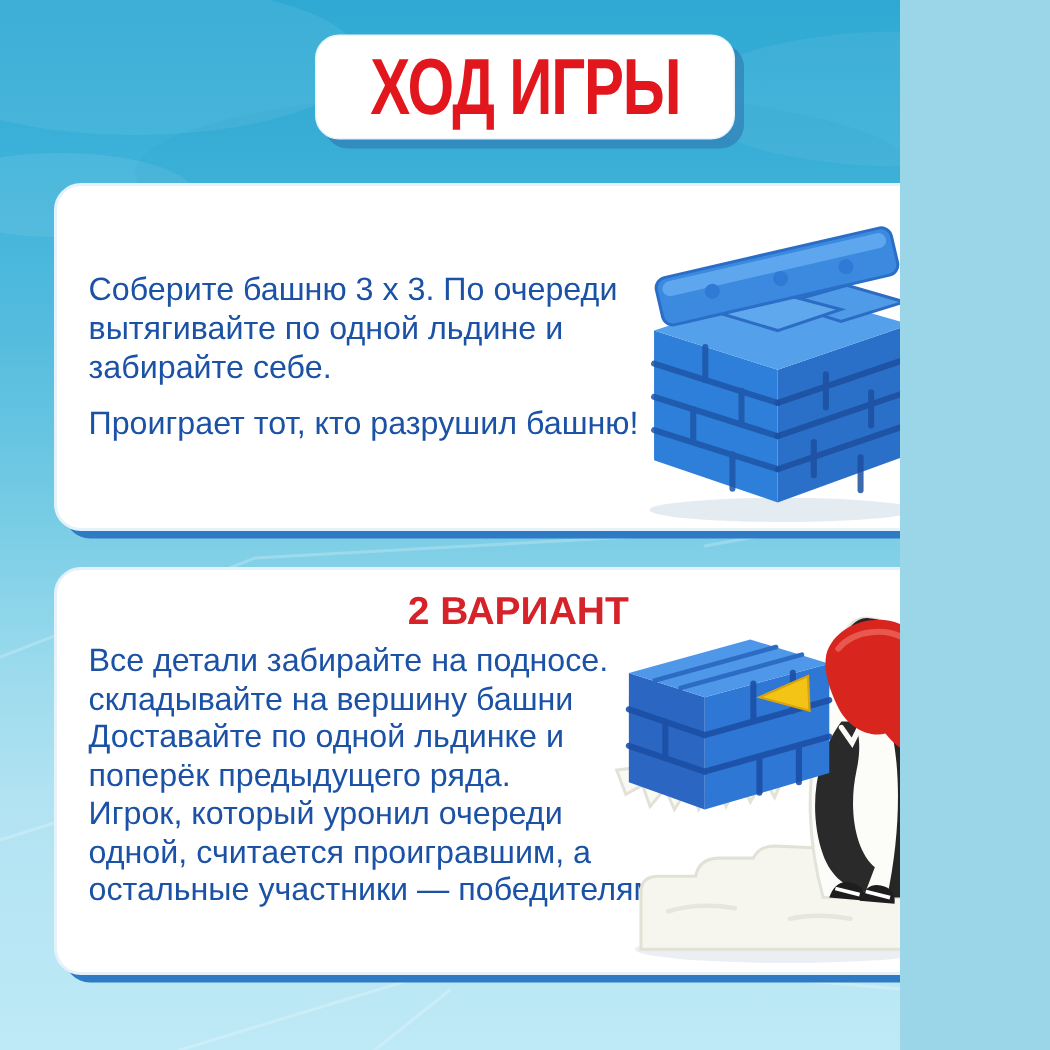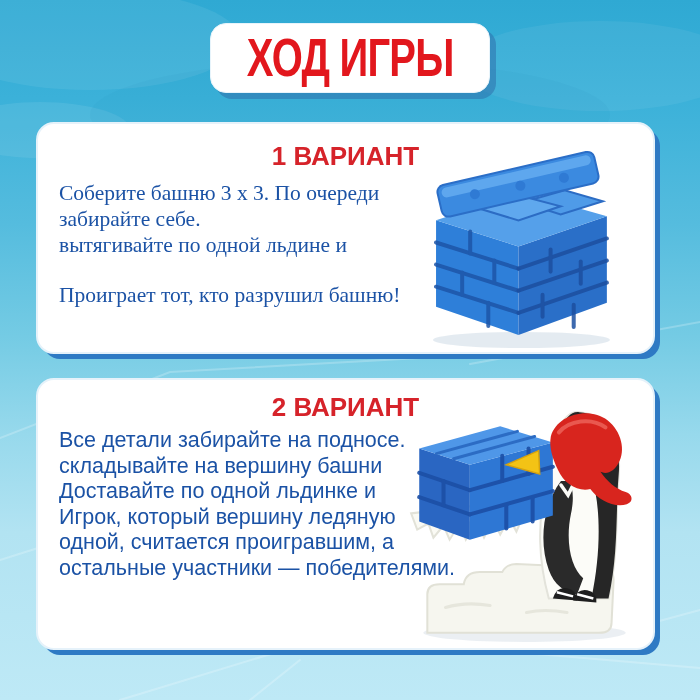--- a/index.html
+++ b/index.html
@@ -1,35 +1,35 @@
 <!DOCTYPE html>
 <html><head>
 <meta charset="utf-8">
 <style>
   html,body{margin:0;padding:0;background:#9ad5e8;font-family:"Liberation Sans",sans-serif;}
-  .stage{position:relative;width:700px;height:700px;overflow:hidden;
+  .stage{position:relative;width:600px;height:700px;overflow:hidden;
     background:linear-gradient(180deg,#2FA9D3 0%,#3BB1D9 14%,#55BCDE 32%,#74CBE4 48%,#97D9EC 62%,#B2E3F2 76%,#BEE9F6 100%);}
   .bg-decor{position:absolute;left:0;top:0;width:700px;height:700px;pointer-events:none;}
   .title-box{position:absolute;left:210px;top:23px;width:278px;height:68px;background:#ffffff;
     border-radius:16px;box-shadow:6px 6px 0 rgba(43,106,168,0.50);border:1px solid #e7f4fb;
     display:flex;align-items:center;justify-content:center;}
   .title-text{color:#E2171D;font-weight:bold;font-size:50px;letter-spacing:-1px;white-space:nowrap;
     transform:scaleX(0.80) scaleY(1.06);transform-origin:center;}
   .card{position:absolute;left:36px;width:619px;background:#ffffff;border-radius:18px;
     border:2px solid #E6F2FA;box-shadow:6px 6px 0 -1px #2E7AC4;box-sizing:border-box;}
   .card-1{top:122px;height:232px;}
   .card-2{top:378px;height:272px;}
   .card-header{position:absolute;left:0;right:0;text-align:center;color:#D6232A;font-weight:bold;
     font-size:26px;letter-spacing:0px;}
   .card-1 .card-header{top:17px;}
   .card-2 .card-header{top:12px;}
   .text-col{position:absolute;left:21px;color:#1B52A5;font-size:21.5px;}
-  .card-1 .text-col{top:56px;line-height:26px;width:400px;font-family:Liberation Serif, serif;}
+  .card-1 .text-col{top:56px;line-height:26px;width:400px;}
   .card-2 .text-col{top:48px;line-height:25.5px;width:440px;}
-  .para + .para{margin-top:24px;}
+  .para + .para{margin-top:11px;}
   .line{white-space:nowrap;}
   .photo{position:absolute;}
   .tower-photo{right:8px;top:20px;}
   .penguin-photo{right:10px;top:20px;}
 </style>
 </head>
 <body>
 
 <div class="stage">
 
@@ -46,26 +46,25 @@
       <path d="M0,560 L120,522"></path>
       <path d="M250,700 L300,660"></path>
     </g>
   </svg>
 
   <div class="title-box">
     <div class="title-text">ХОД ИГРЫ</div>
   </div>
 
   <div class="card card-1">
-    <div class="card-header">1 ВАРИАНТ</div>
     <div class="text-col">
       <div class="para">
         <div class="line">Соберите башню 3 х 3. По очереди</div>
+        <div class="line">вытягивайте по одной льдине и</div>
         <div class="line">забирайте себе.</div>
-        <div class="line">вытягивайте по одной льдине и</div>
       </div>
       <div class="para">
         <div class="line">Проиграет тот, кто разрушил башню!</div>
       </div>
     </div>
 
     <svg class="photo tower-photo" width="228" height="206" viewBox="0 0 225 205">
       <ellipse cx="103" cy="195" rx="88" ry="8" fill="rgba(50,100,150,0.13)"></ellipse>
       <polygon points="18,76 100,102 100,190 18,162" fill="#2E7FD9"></polygon>
       <polygon points="100,102 188,72 188,158 100,190" fill="#2A6FC8"></polygon>
@@ -100,21 +99,22 @@
     </svg>
   </div>
 
   <div class="card card-2">
     <div class="card-header">2 ВАРИАНТ</div>
     <div class="text-col">
       <div class="para">
         <div class="line">Все детали забирайте на подносе.</div>
         <div class="line">складывайте на вершину башни</div>
         <div class="line">Доставайте по одной льдинке и</div>
-        <div class="line">Игрок, который вершину ледяную</div>
+        <div class="line">поперёк предыдущего ряда.</div>
+        <div class="line">Игрок, который уронил очереди</div>
         <div class="line">одной, считается проигравшим, а</div>
         <div class="line">остальные участники — победителями.</div>
       </div>
     </div>
 
     <svg class="photo penguin-photo" width="238" height="248" viewBox="0 0 235 245">
       <ellipse cx="118" cy="230" rx="100" ry="9" fill="rgba(60,100,140,0.10)"></ellipse>
 
       <path d="M22,230 L22,192 Q22,182 34,182 L58,182 Q60,170 74,170 L96,170 Q100,162 110,162 L196,166 Q206,167 206,178 L204,220 Q204,230 192,230 Z" fill="#F6F6EF" stroke="#E1E1D6" stroke-width="2"></path>
       <path d="M40,205 q20,-6 44,-2 M120,210 q18,-4 40,0" stroke="#E6E6DC" stroke-width="3" fill="none" stroke-linecap="round"></path>

